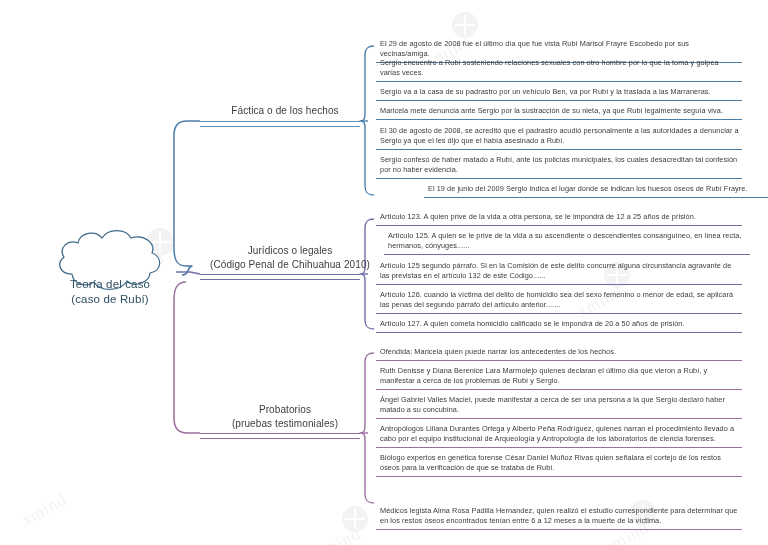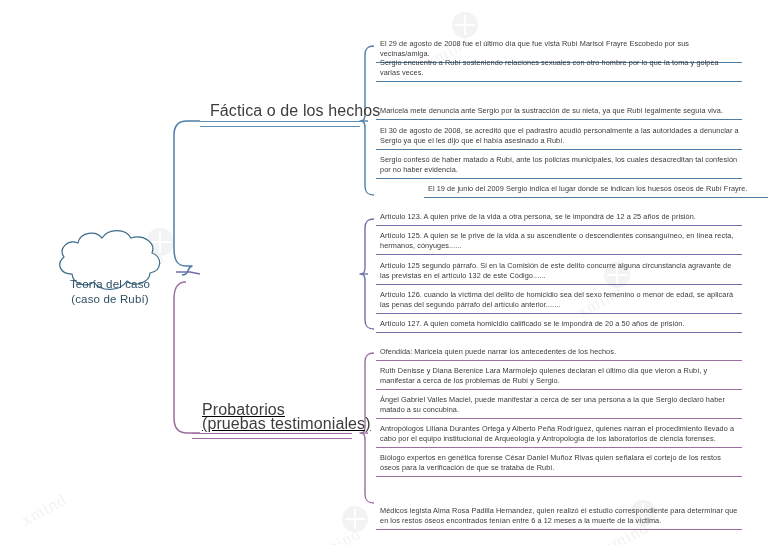--- a/index.html
+++ b/index.html
@@ -35,22 +35,22 @@
   #root .cloud-label{
     position:absolute;left:0;top:0;width:140px;height:64px;
     display:flex;flex-direction:column;align-items:center;justify-content:flex-end;
     text-align:center;color:#2f4f63;font-size:11.5px;line-height:15px;
     letter-spacing:.15px;
   }
 
   
   .branch{position:absolute;}
   .branch .btext{
-    font-size:16px;color:#3d3d3d;line-height:13.5px;white-space:nowrap;
-    padding-left:10px;letter-spacing:.1px;
+    font-size:10px;color:#3d3d3d;line-height:13.5px;white-space:nowrap;
+    padding-left:10px;letter-spacing:.1px;text-align:center;
   }
   .branch .brule{
     margin-top:3px;height:4px;width:160px;
   }
   .brule.blue{
     border-top:1.3px solid #5c8fb8;border-bottom:1.3px solid #5c8fb8;
   }
   .brule.indigo{
     border-top:1.3px solid #6f6fa8;border-bottom:1.3px solid #6f6fa8;
   }
@@ -137,35 +137,44 @@
       <span>Teoría del caso</span>
       <span>(caso de Rubí)</span>
     </div>
   </div>
 
   <div class="branch" style="left:200px;top:104px;">
     <div class="btext">Fáctica o de los hechos</div>
     <div class="brule blue"></div>
   </div>
 
-
-  <div class="branch" style="left:192px;top:403px;text-decoration:underline;">
+  <div class="branch" style="left:200px;top:244px;">
+    <div class="btext">Jurídicos o legales</div>
+    <div class="btext">(Código Penal de Chihuahua 2010)</div>
+    <div class="brule indigo"></div>
+  </div>
+
+  <div class="branch" style="left:200px;top:403px;">
     <div class="btext">Probatorios</div>
     <div class="btext">(pruebas testimoniales)</div>
     <div class="brule purple"></div>
   </div>
 
   <div class="leaf g1" style="top:39px;">
     <div class="ltext">El 29 de agosto de 2008 fue el último día que fue vista Rubí Marisol Frayre Escobedo por sus vecinas/amiga.</div>
     <div class="lrule"></div>
   </div>
   <div class="leaf g1" style="top:58px;">
     <div class="ltext">Sergio encuentro a Rubí sosteniendo relaciones sexuales con otro hombre por lo que la toma y golpea varias veces.</div>
     <div class="lrule"></div>
   </div>
+  <div class="leaf g1" style="top:87px;">
+    <div class="ltext">Sergio va a la casa de su padrastro por un vehículo Ben, va por Rubí y la traslada a las Marraneras.</div>
+    <div class="lrule"></div>
+  </div>
   <div class="leaf g1" style="top:106px;">
     <div class="ltext">Maricela mete denuncia ante Sergio por la sustracción de su nieta, ya que Rubí legalmente seguía viva.</div>
     <div class="lrule"></div>
   </div>
   <div class="leaf g1" style="top:126px;">
     <div class="ltext">El 30 de agosto de 2008, se acreditó que el padrastro acudió personalmente a las autoridades a denunciar a Sergio ya que el les dijo que el había asesinado a Rubí.</div>
     <div class="lrule"></div>
   </div>
   <div class="leaf g1" style="top:155px;">
     <div class="ltext">Sergio confesó de haber matado a Rubí, ante los policías municipales, los cuales desacreditan tal confesión por no haber evidencia.</div>
@@ -173,21 +182,21 @@
   </div>
   <div class="leaf g1" style="top:184px;margin-left:48px;">
     <div class="ltext">El 19 de junio del 2009 Sergio indica el lugar donde se indican los huesos óseos de Rubí Frayre.</div>
     <div class="lrule"></div>
   </div>
 
   <div class="leaf g2" style="top:212px;">
     <div class="ltext">Artículo 123. A quien prive de la vida a otra persona, se le impondrá de 12 a 25 años de prisión.</div>
     <div class="lrule"></div>
   </div>
-  <div class="leaf g2" style="top:231px;">
+  <div class="leaf g2" style="top:231px;margin-left:8px;">
     <div class="ltext">Artículo 125. A quien se le prive de la vida a su ascendiente o descendientes consanguíneo, en línea recta, hermanos, cónyuges......</div>
     <div class="lrule"></div>
   </div>
   <div class="leaf g2" style="top:261px;">
     <div class="ltext">Artículo 125 segundo párrafo. Si en la Comisión de este delito concurre alguna circunstancia agravante de las previstas en el artículo 132 de este Código......</div>
     <div class="lrule"></div>
   </div>
   <div class="leaf g2" style="top:290px;">
     <div class="ltext">Artículo 126. cuando la víctima del delito de homicidio sea del sexo femenino o menor de edad, se aplicará las penas del segundo párrafo del artículo anterior.......</div>
     <div class="lrule"></div>

